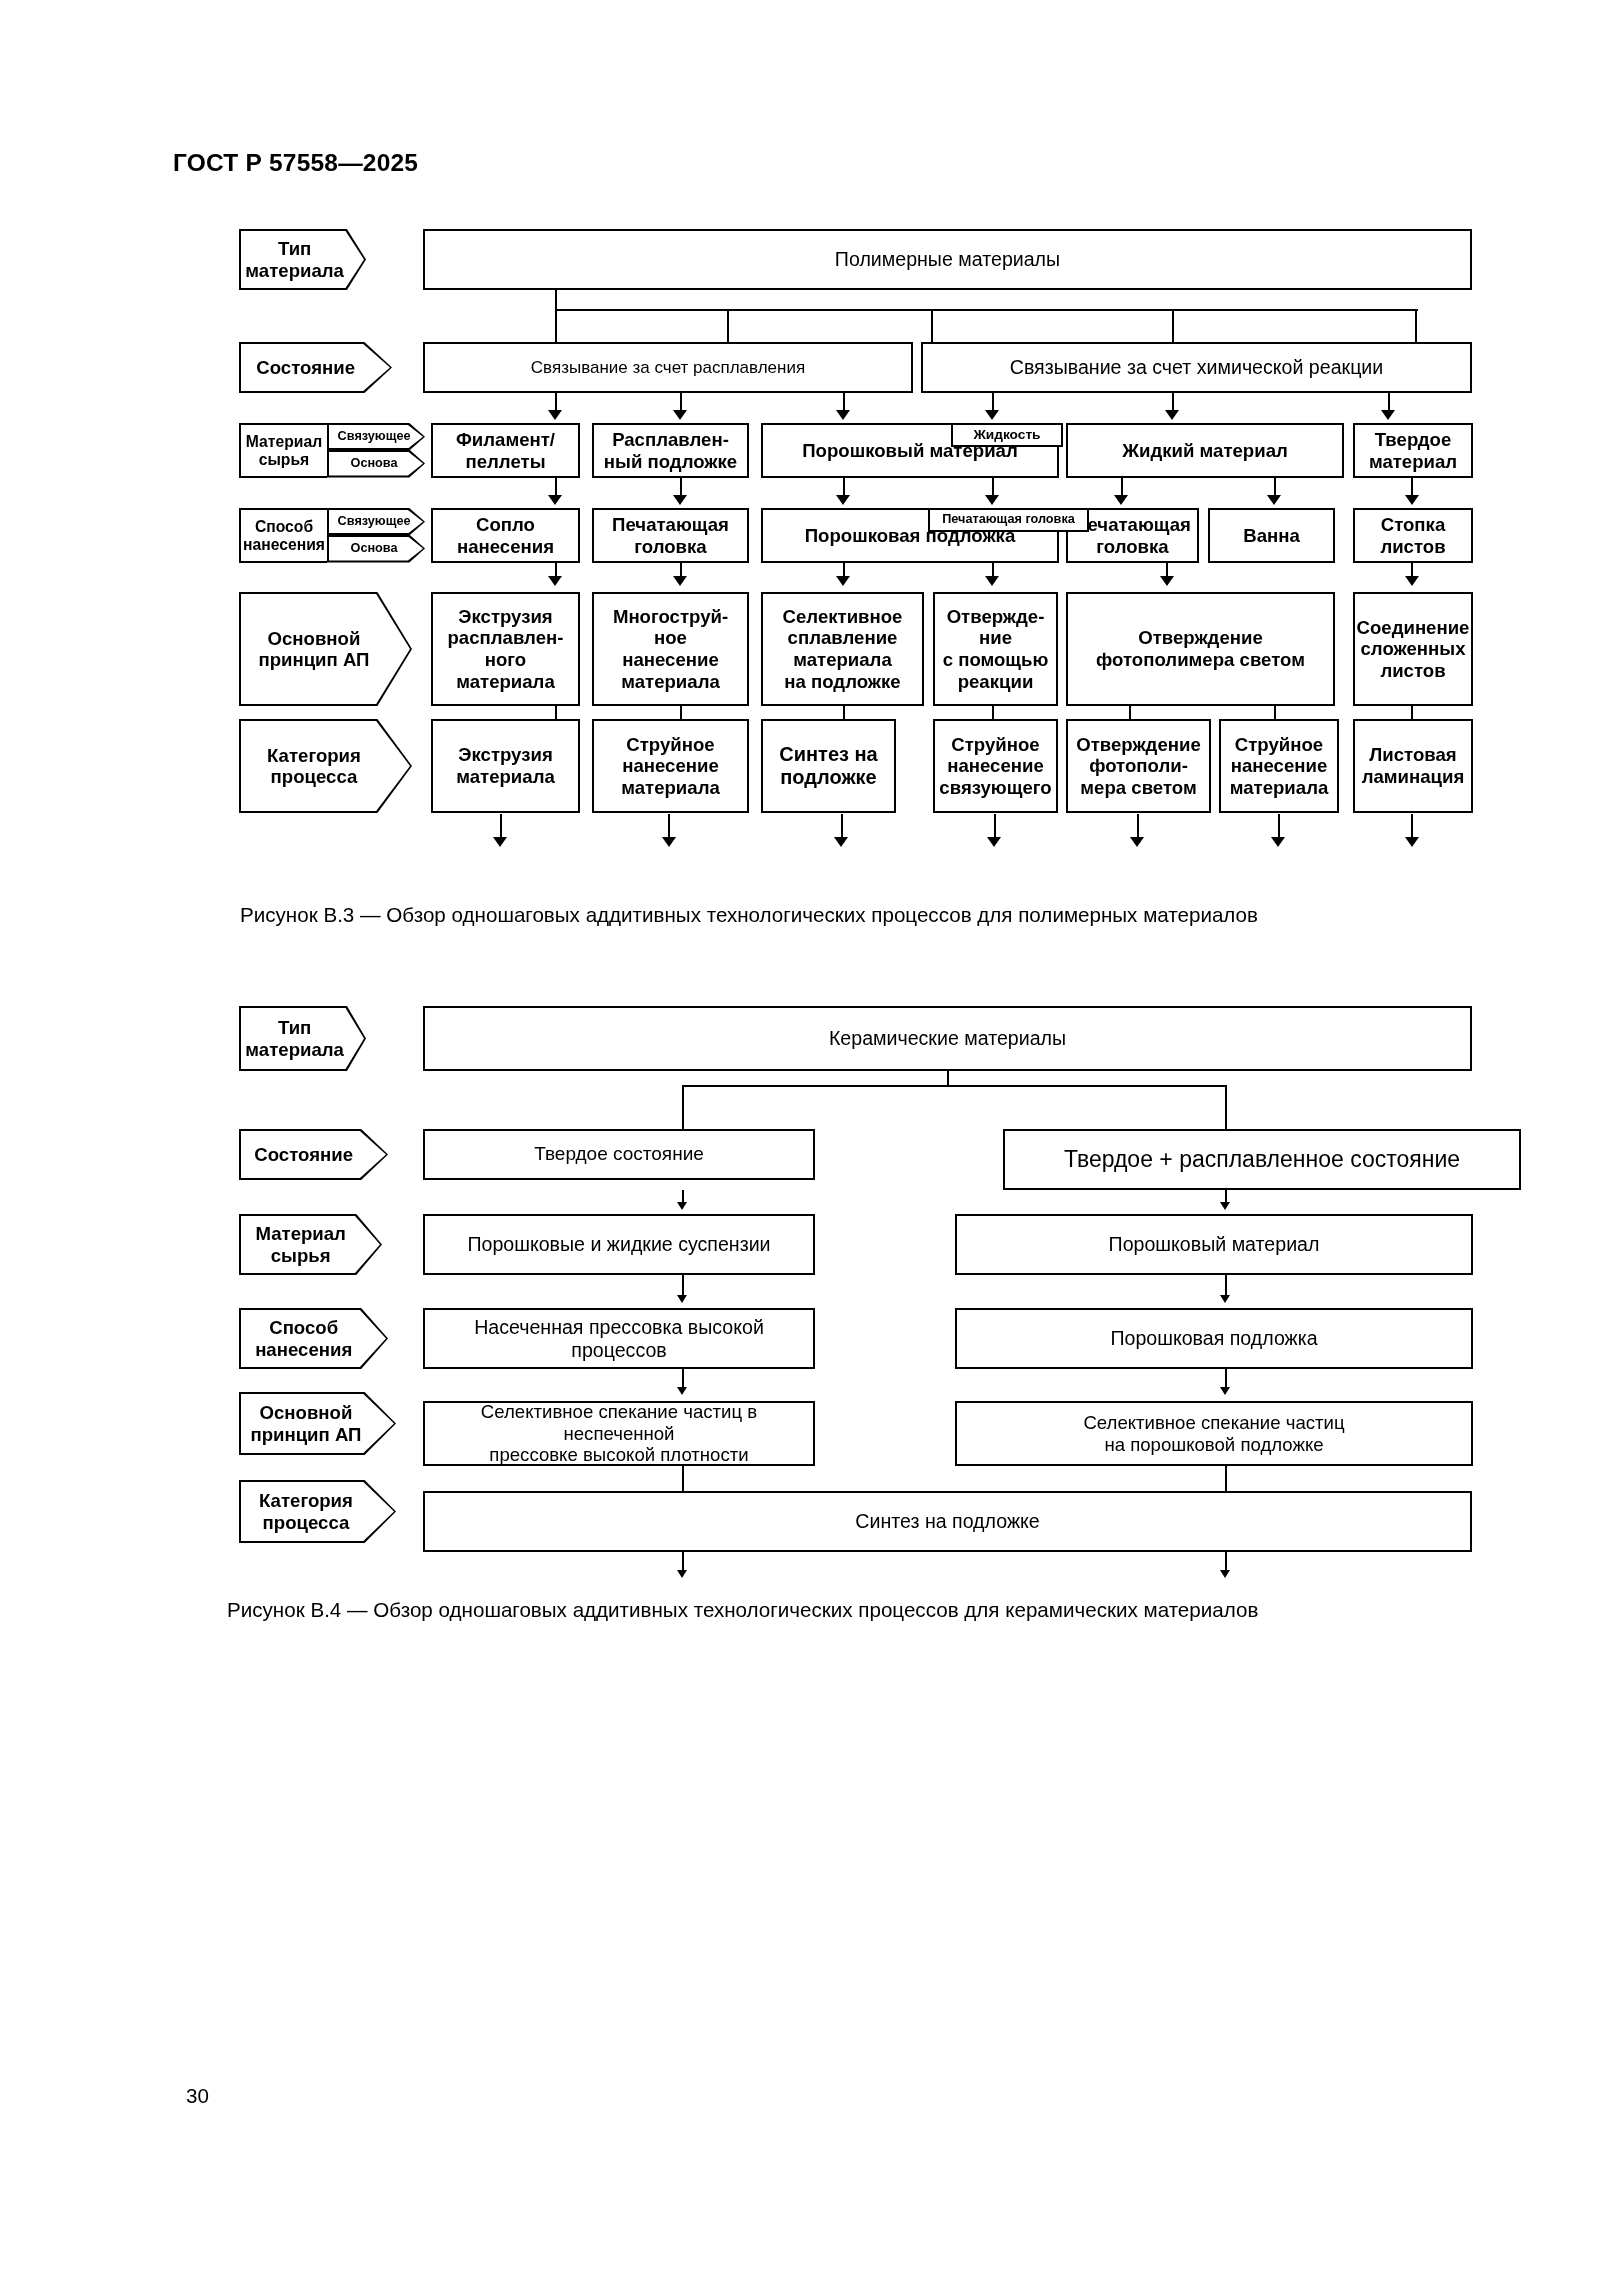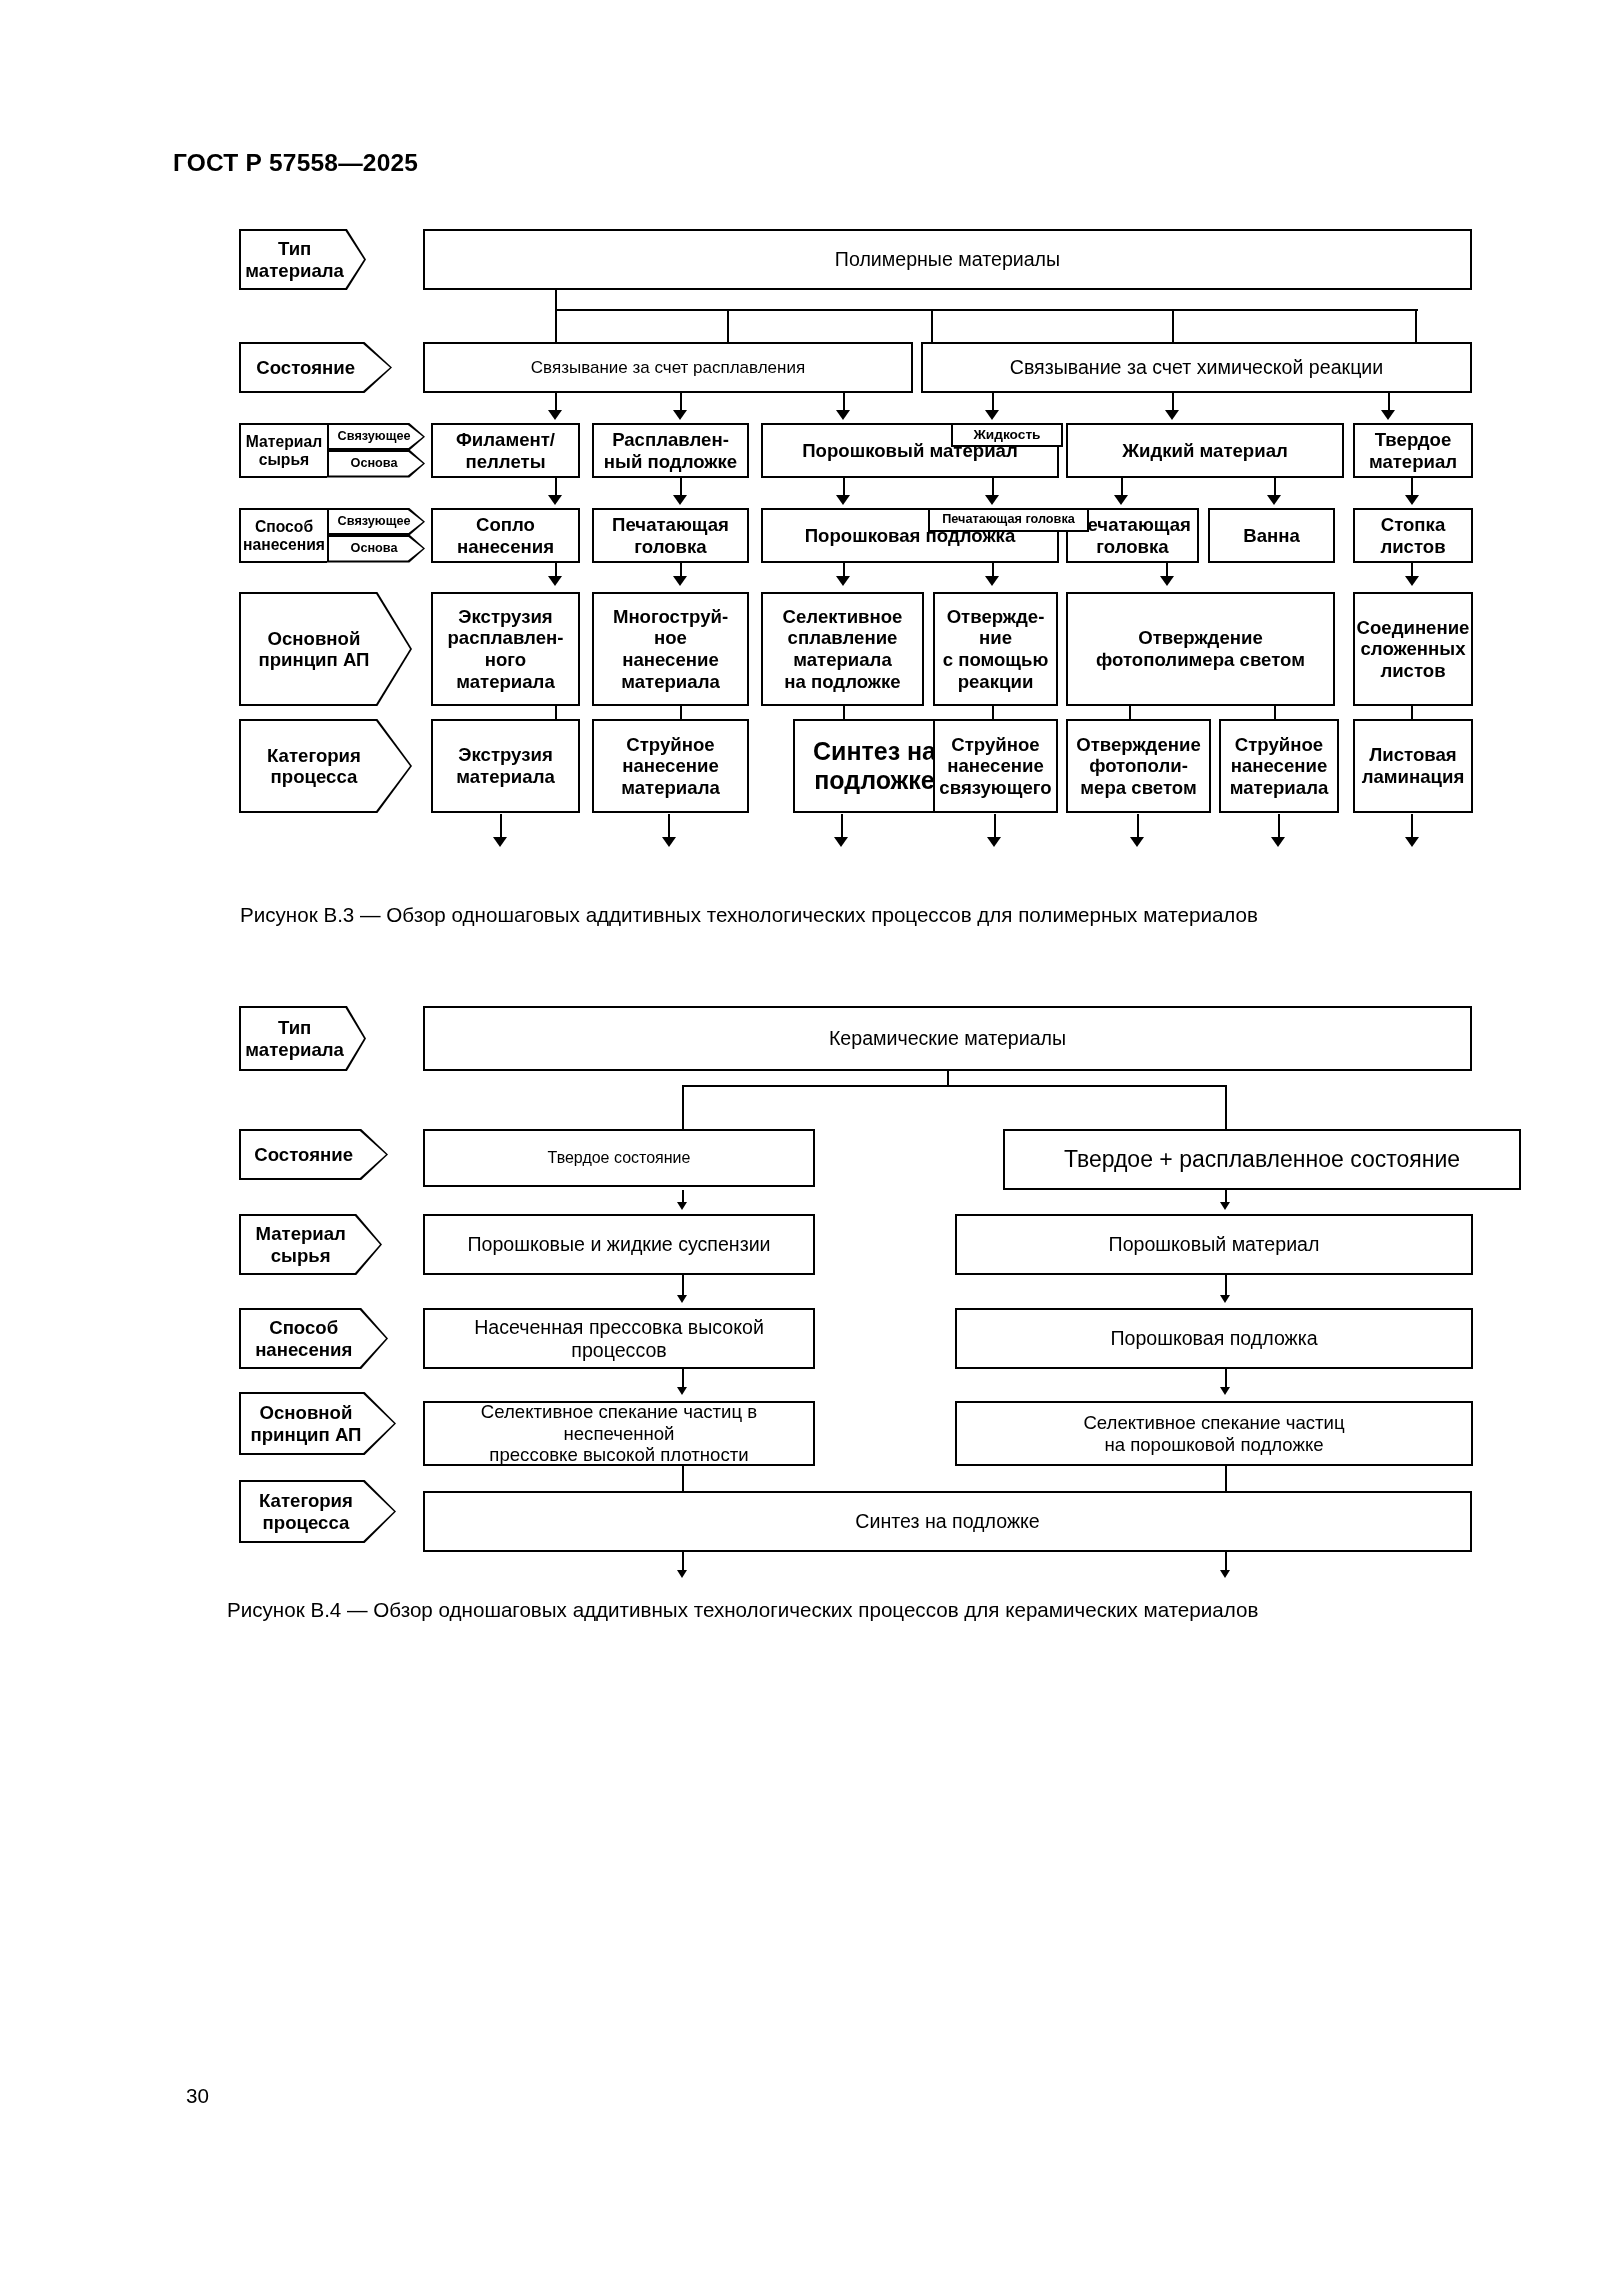--- a/index.html
+++ b/index.html
@@ -338,21 +338,21 @@
     <div class="vline" style="left:1129px;top:706px;height:13.7px;"></div>
     <div class="vline" style="left:1274px;top:706px;height:13.7px;"></div>
     <div class="vline" style="left:1411px;top:706px;height:13.7px;"></div>
 
     <div class="node" style="left:431px;top:719px;width:149px;height:94px;font-size:18.6px;">
       <span>Экструзия<br>материала</span>
     </div>
     <div class="node" style="left:592px;top:719px;width:157px;height:94px;font-size:18.6px;">
       <span>Струйное<br>нанесение<br>материала</span>
     </div>
-    <div class="node" style="left:761px;top:719px;width:163px;height:94px;font-size:25px;margin-left:32px;">
+    <div class="node" style="left:761px;top:719px;width:135px;height:94px;font-size:20px;">
       <span>Синтез на<br>подложке</span>
     </div>
     <div class="node" style="left:933px;top:719px;width:125px;height:94px;font-size:18.6px;">
       <span>Струйное<br>нанесение<br>связующего</span>
     </div>
     <div class="node" style="left:1066px;top:719px;width:145px;height:94px;font-size:18.6px;">
       <span>Отверждение<br>фотополи-<br>мера светом</span>
     </div>
     <div class="node" style="left:1219px;top:719px;width:120px;height:94px;font-size:18.6px;">
       <span>Струйное<br>нанесение<br>материала</span>
@@ -446,21 +446,21 @@
 
     <div class="node thin" style="left:423px;top:1006px;width:1049px;height:65px;font-size:19.6px;">
       <span>Керамические материалы</span>
     </div>
 
     <div class="vline" style="left:947px;top:1070px;height:15.7px;"></div>
     <div class="hline" style="left:682px;top:1085px;width:545px;"></div>
     <div class="vline" style="left:682px;top:1085px;height:44px;"></div>
     <div class="vline" style="left:1225px;top:1085px;height:44px;"></div>
 
-    <div class="node thin" style="left:423px;top:1129px;width:392px;height:58px;font-size:16px;">
+    <div class="node thin" style="left:423px;top:1129px;width:392px;height:51px;font-size:19px;">
       <span>Твердое состояние</span>
     </div>
     <div class="node thin" style="left:955px;top:1129px;width:518px;height:61px;font-size:23px;margin-left:48px;">
       <span>Твердое + расплавленное состояние</span>
     </div>
 
     <div class="vline" style="left:682px;top:1190px;height:13.7px;"></div>
       <div class="arrow-sm" style="left:677px;top:1202px;"></div>
     <div class="vline" style="left:1225px;top:1190px;height:13.7px;"></div>
       <div class="arrow-sm" style="left:1220px;top:1202px;"></div>

